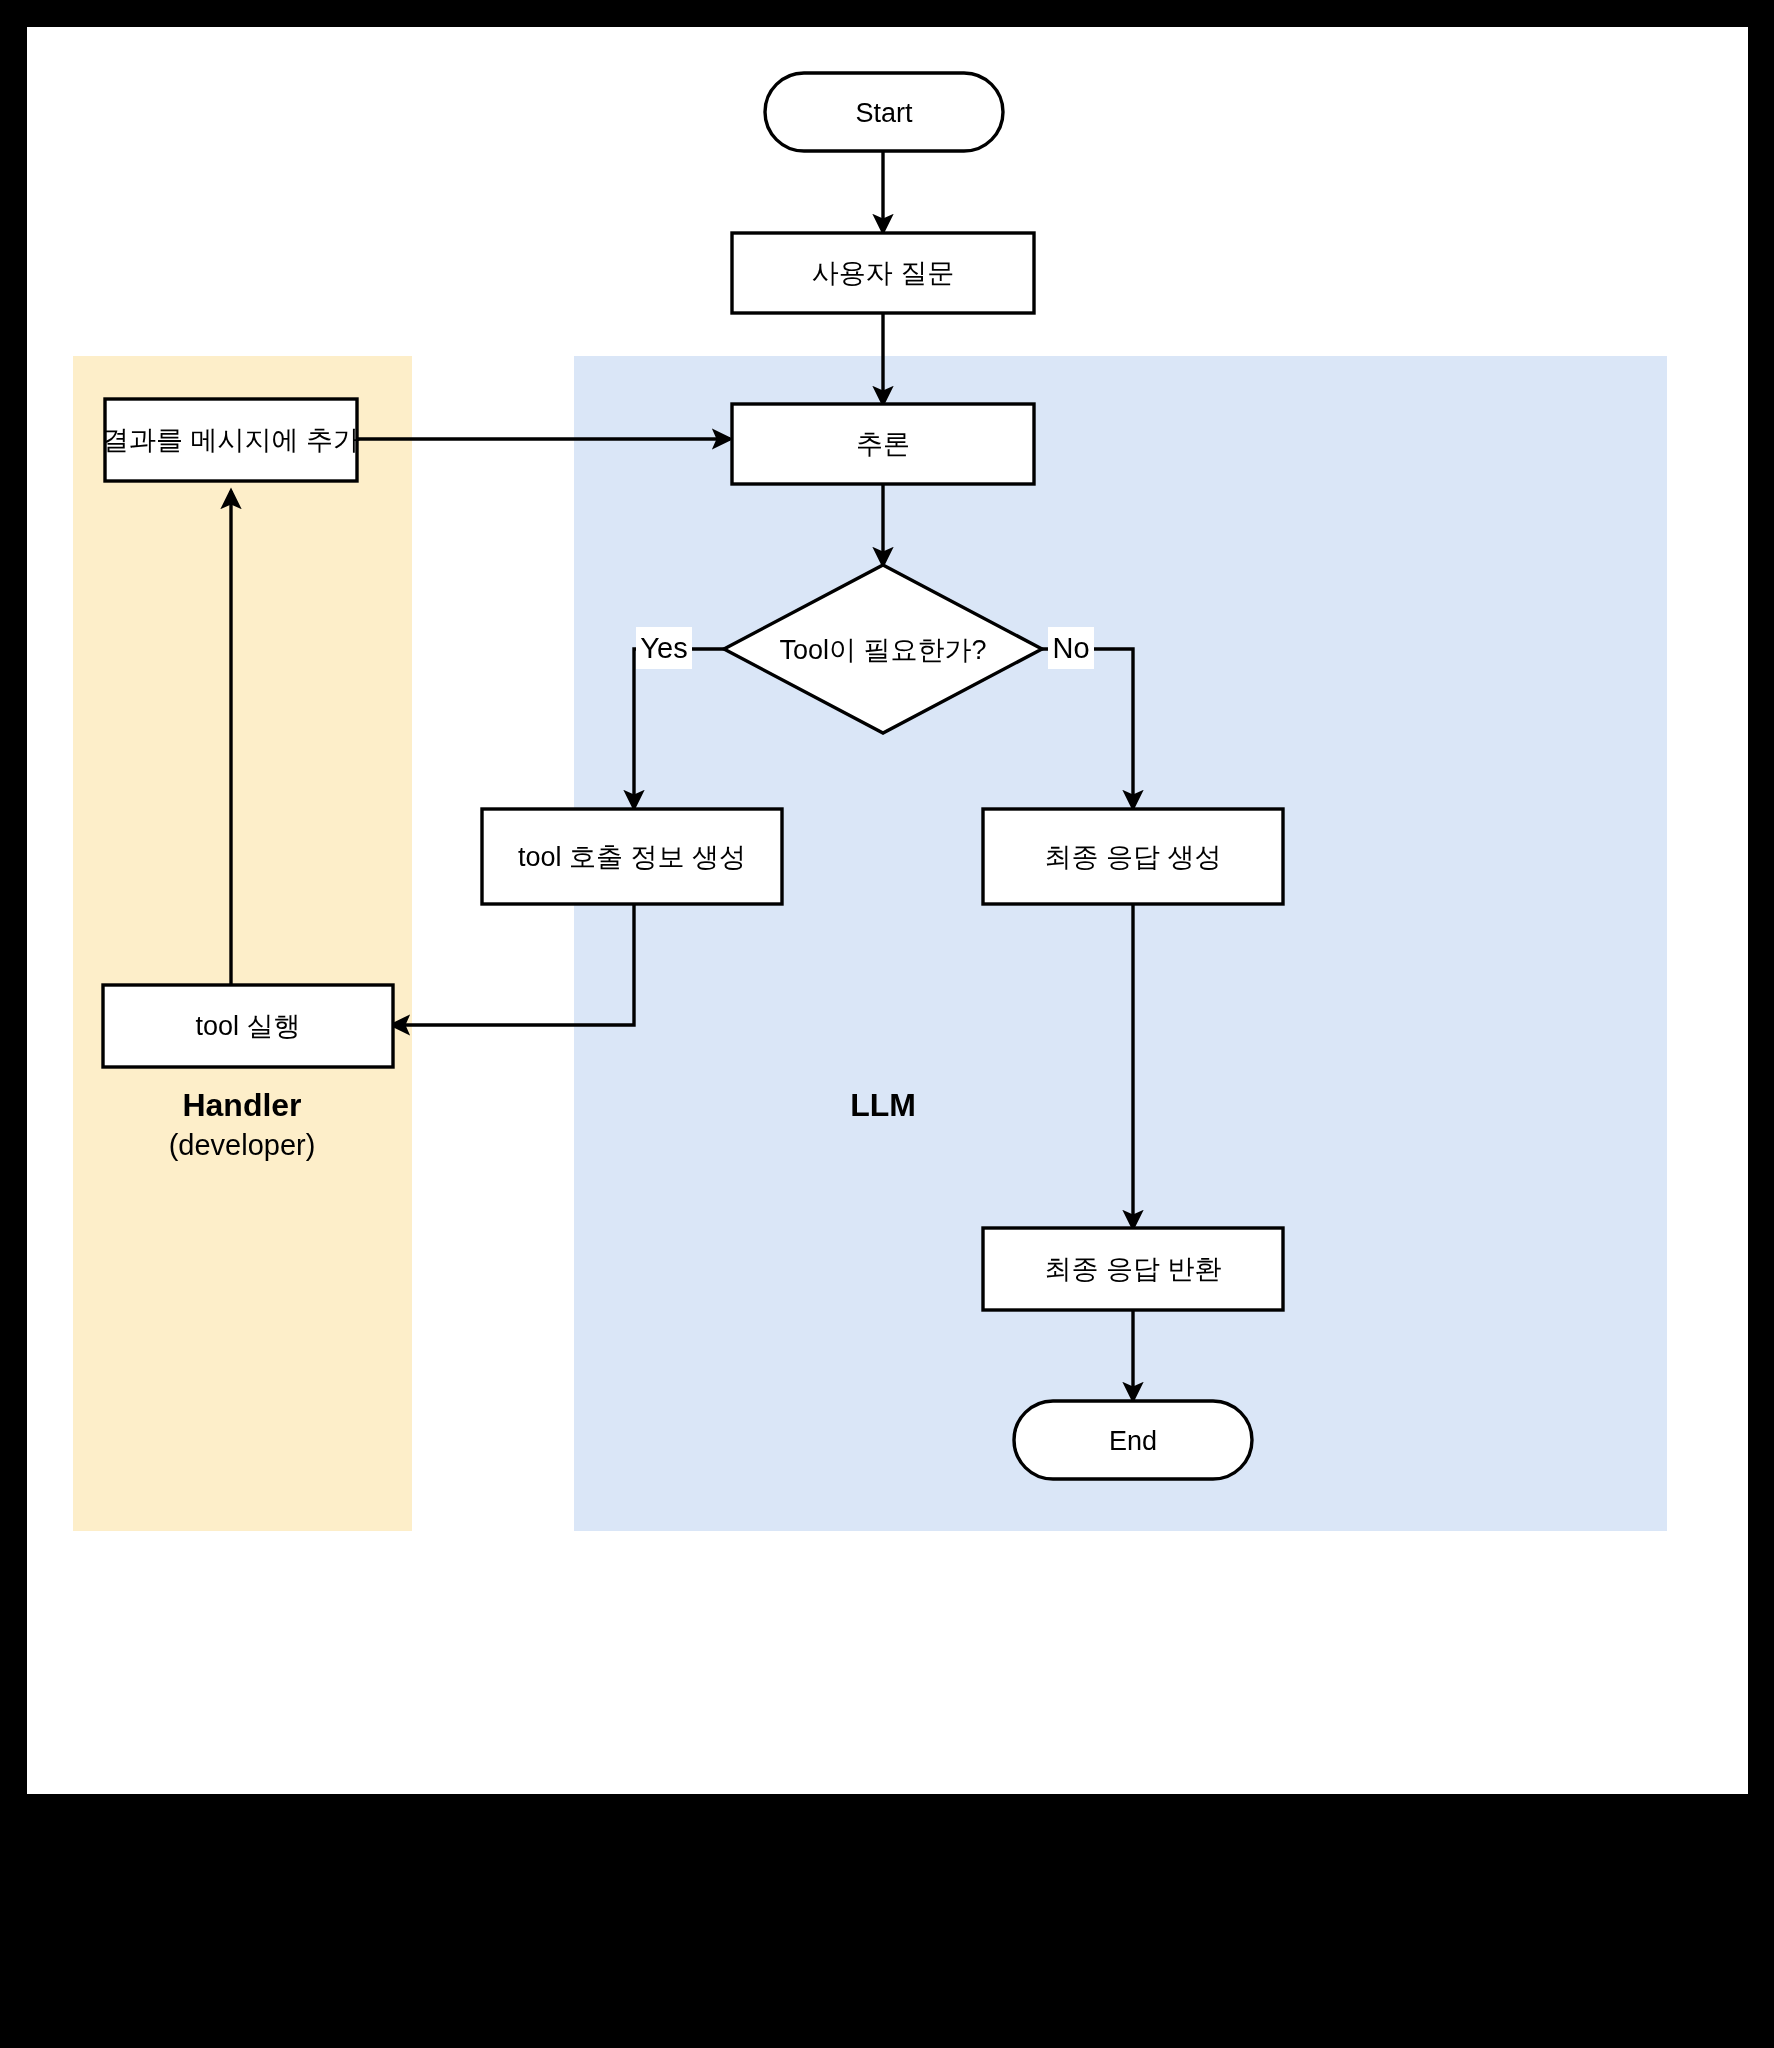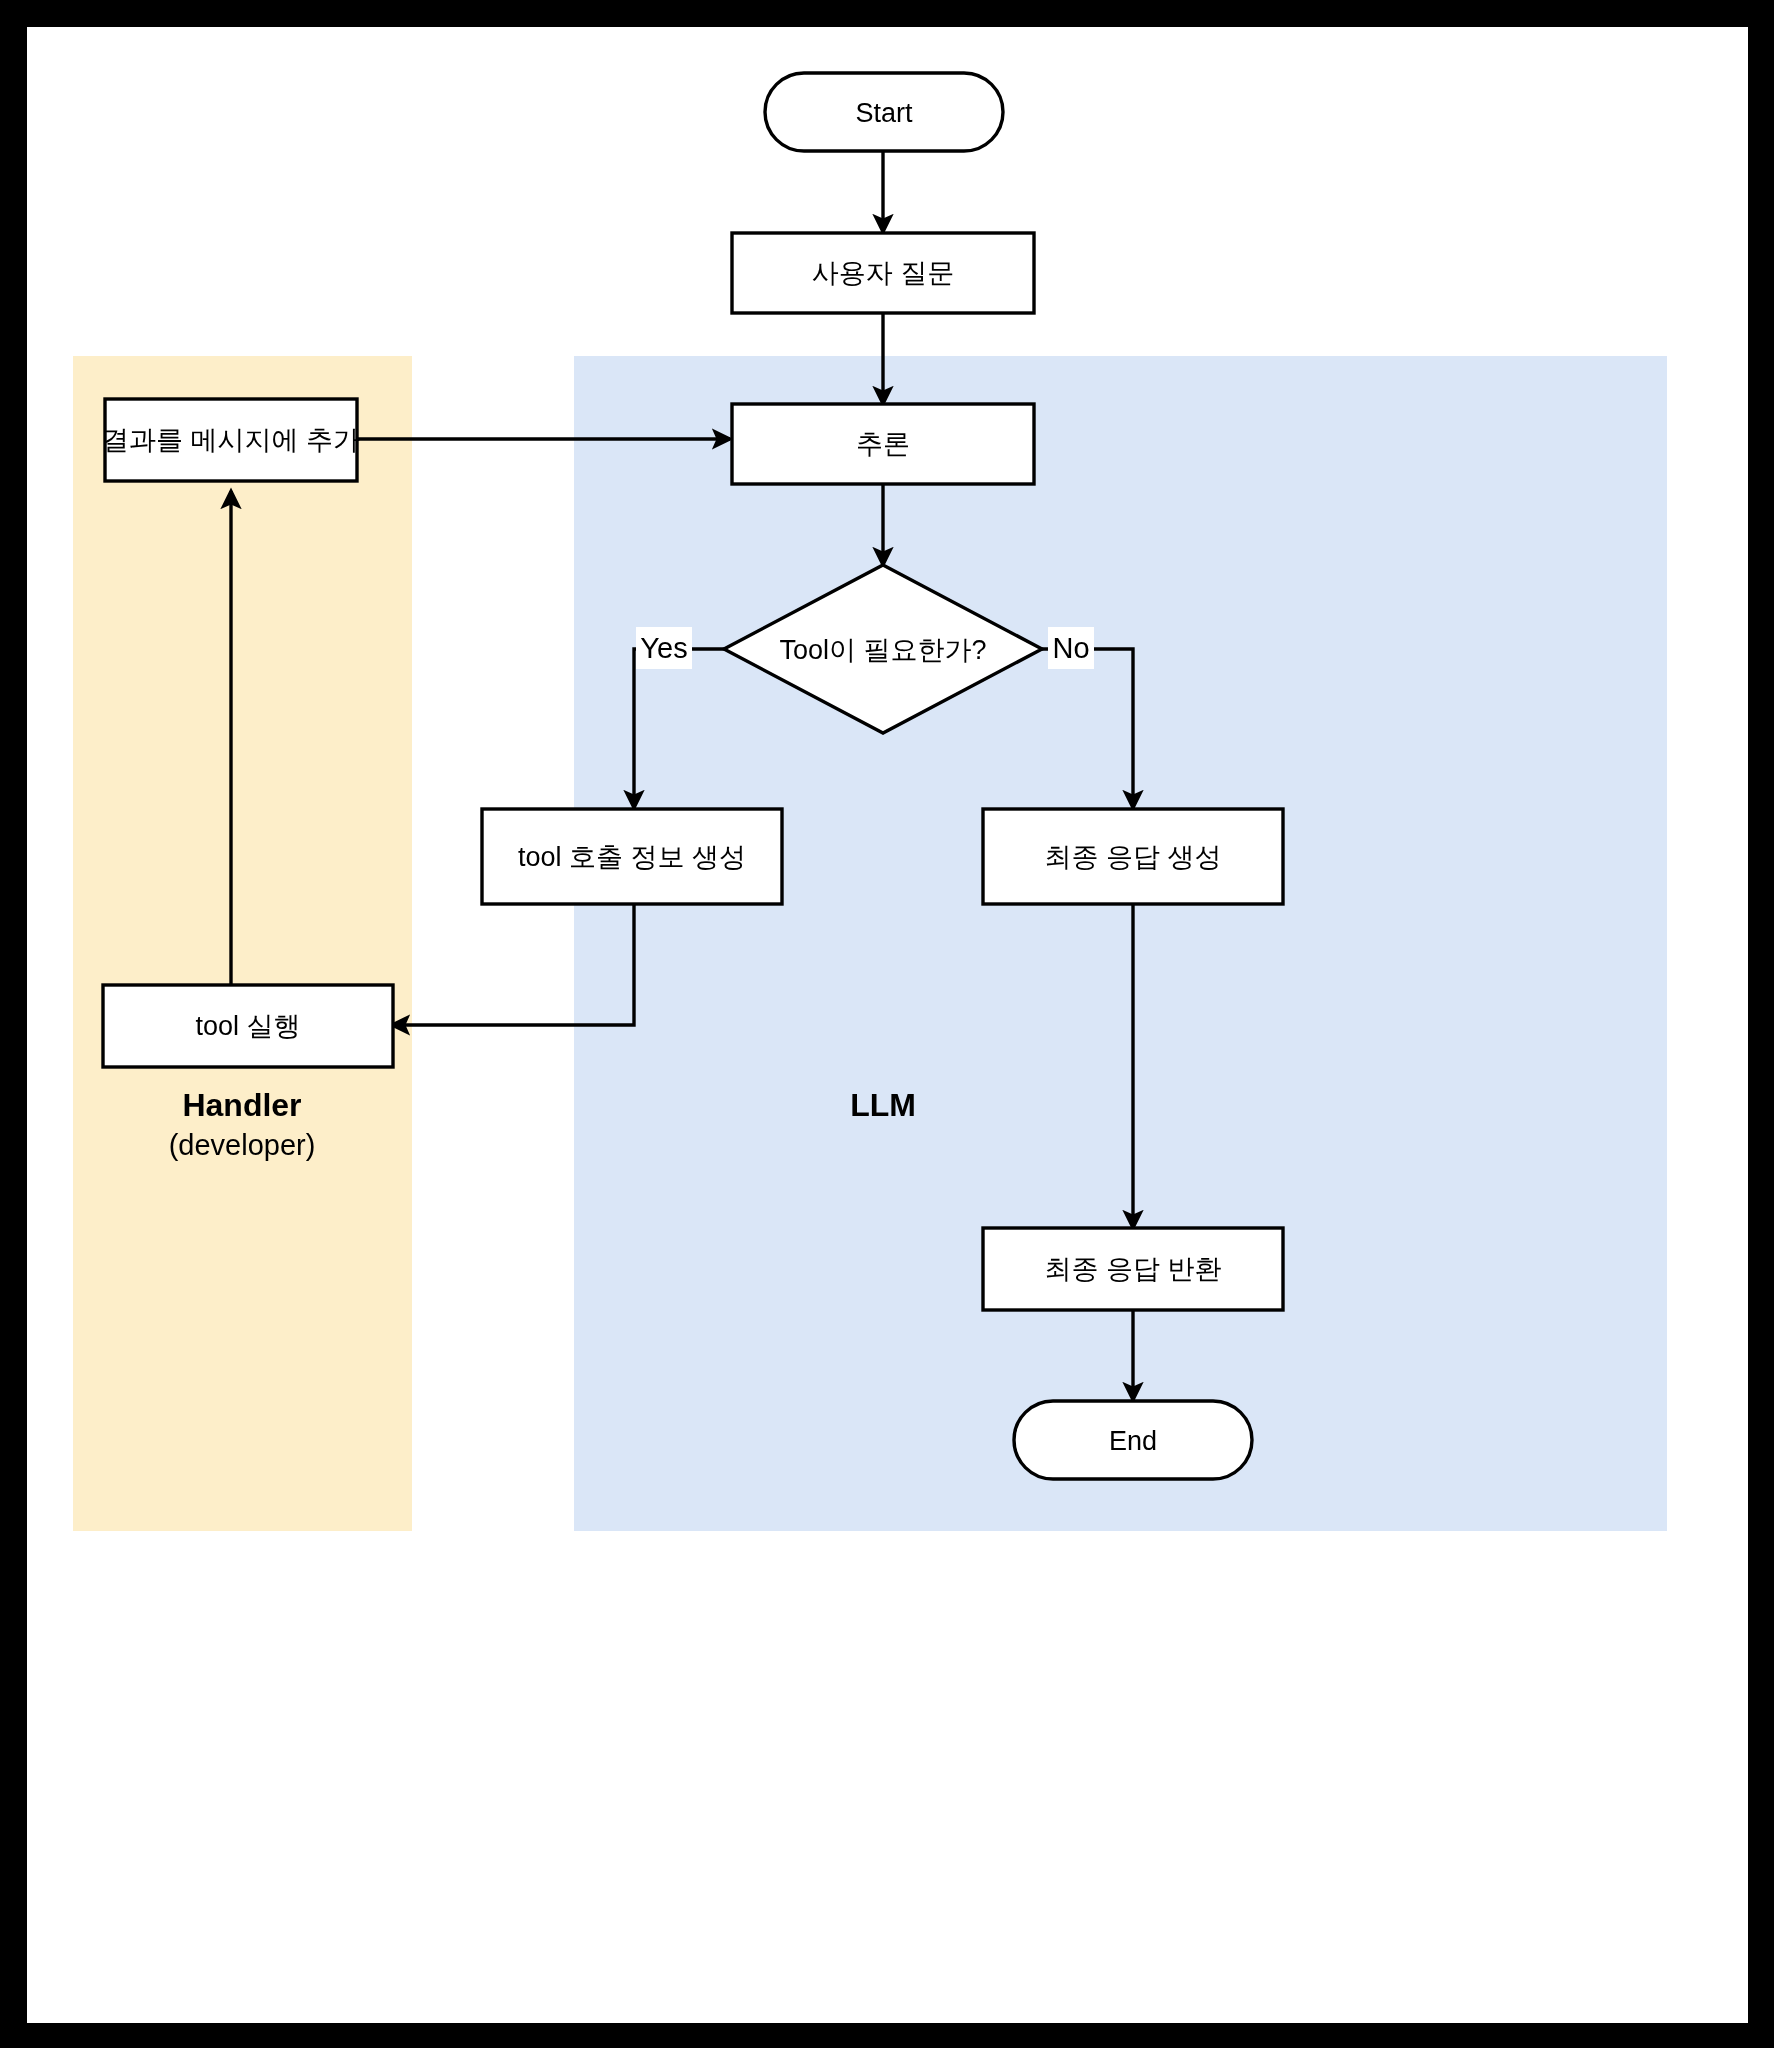--- a/index.html
+++ b/index.html
@@ -13,21 +13,21 @@
     height: 2048px;
     background: #000000;
     overflow: hidden;
     font-family: "Liberation Sans", "DejaVu Sans", sans-serif;
   }
   #canvas {
     position: absolute;
     left: 27px;
     top: 27px;
     width: 1721px;
-    height: 1996px;
+    height: 1767px;
     background: #ffffff;
   }
   #flow {
     display: block;
     width: 1721px;
     height: 1996px;
   }
   .node-text {
     font-family: "Liberation Sans", "DejaVu Sans", sans-serif;
     font-size: 27px;

